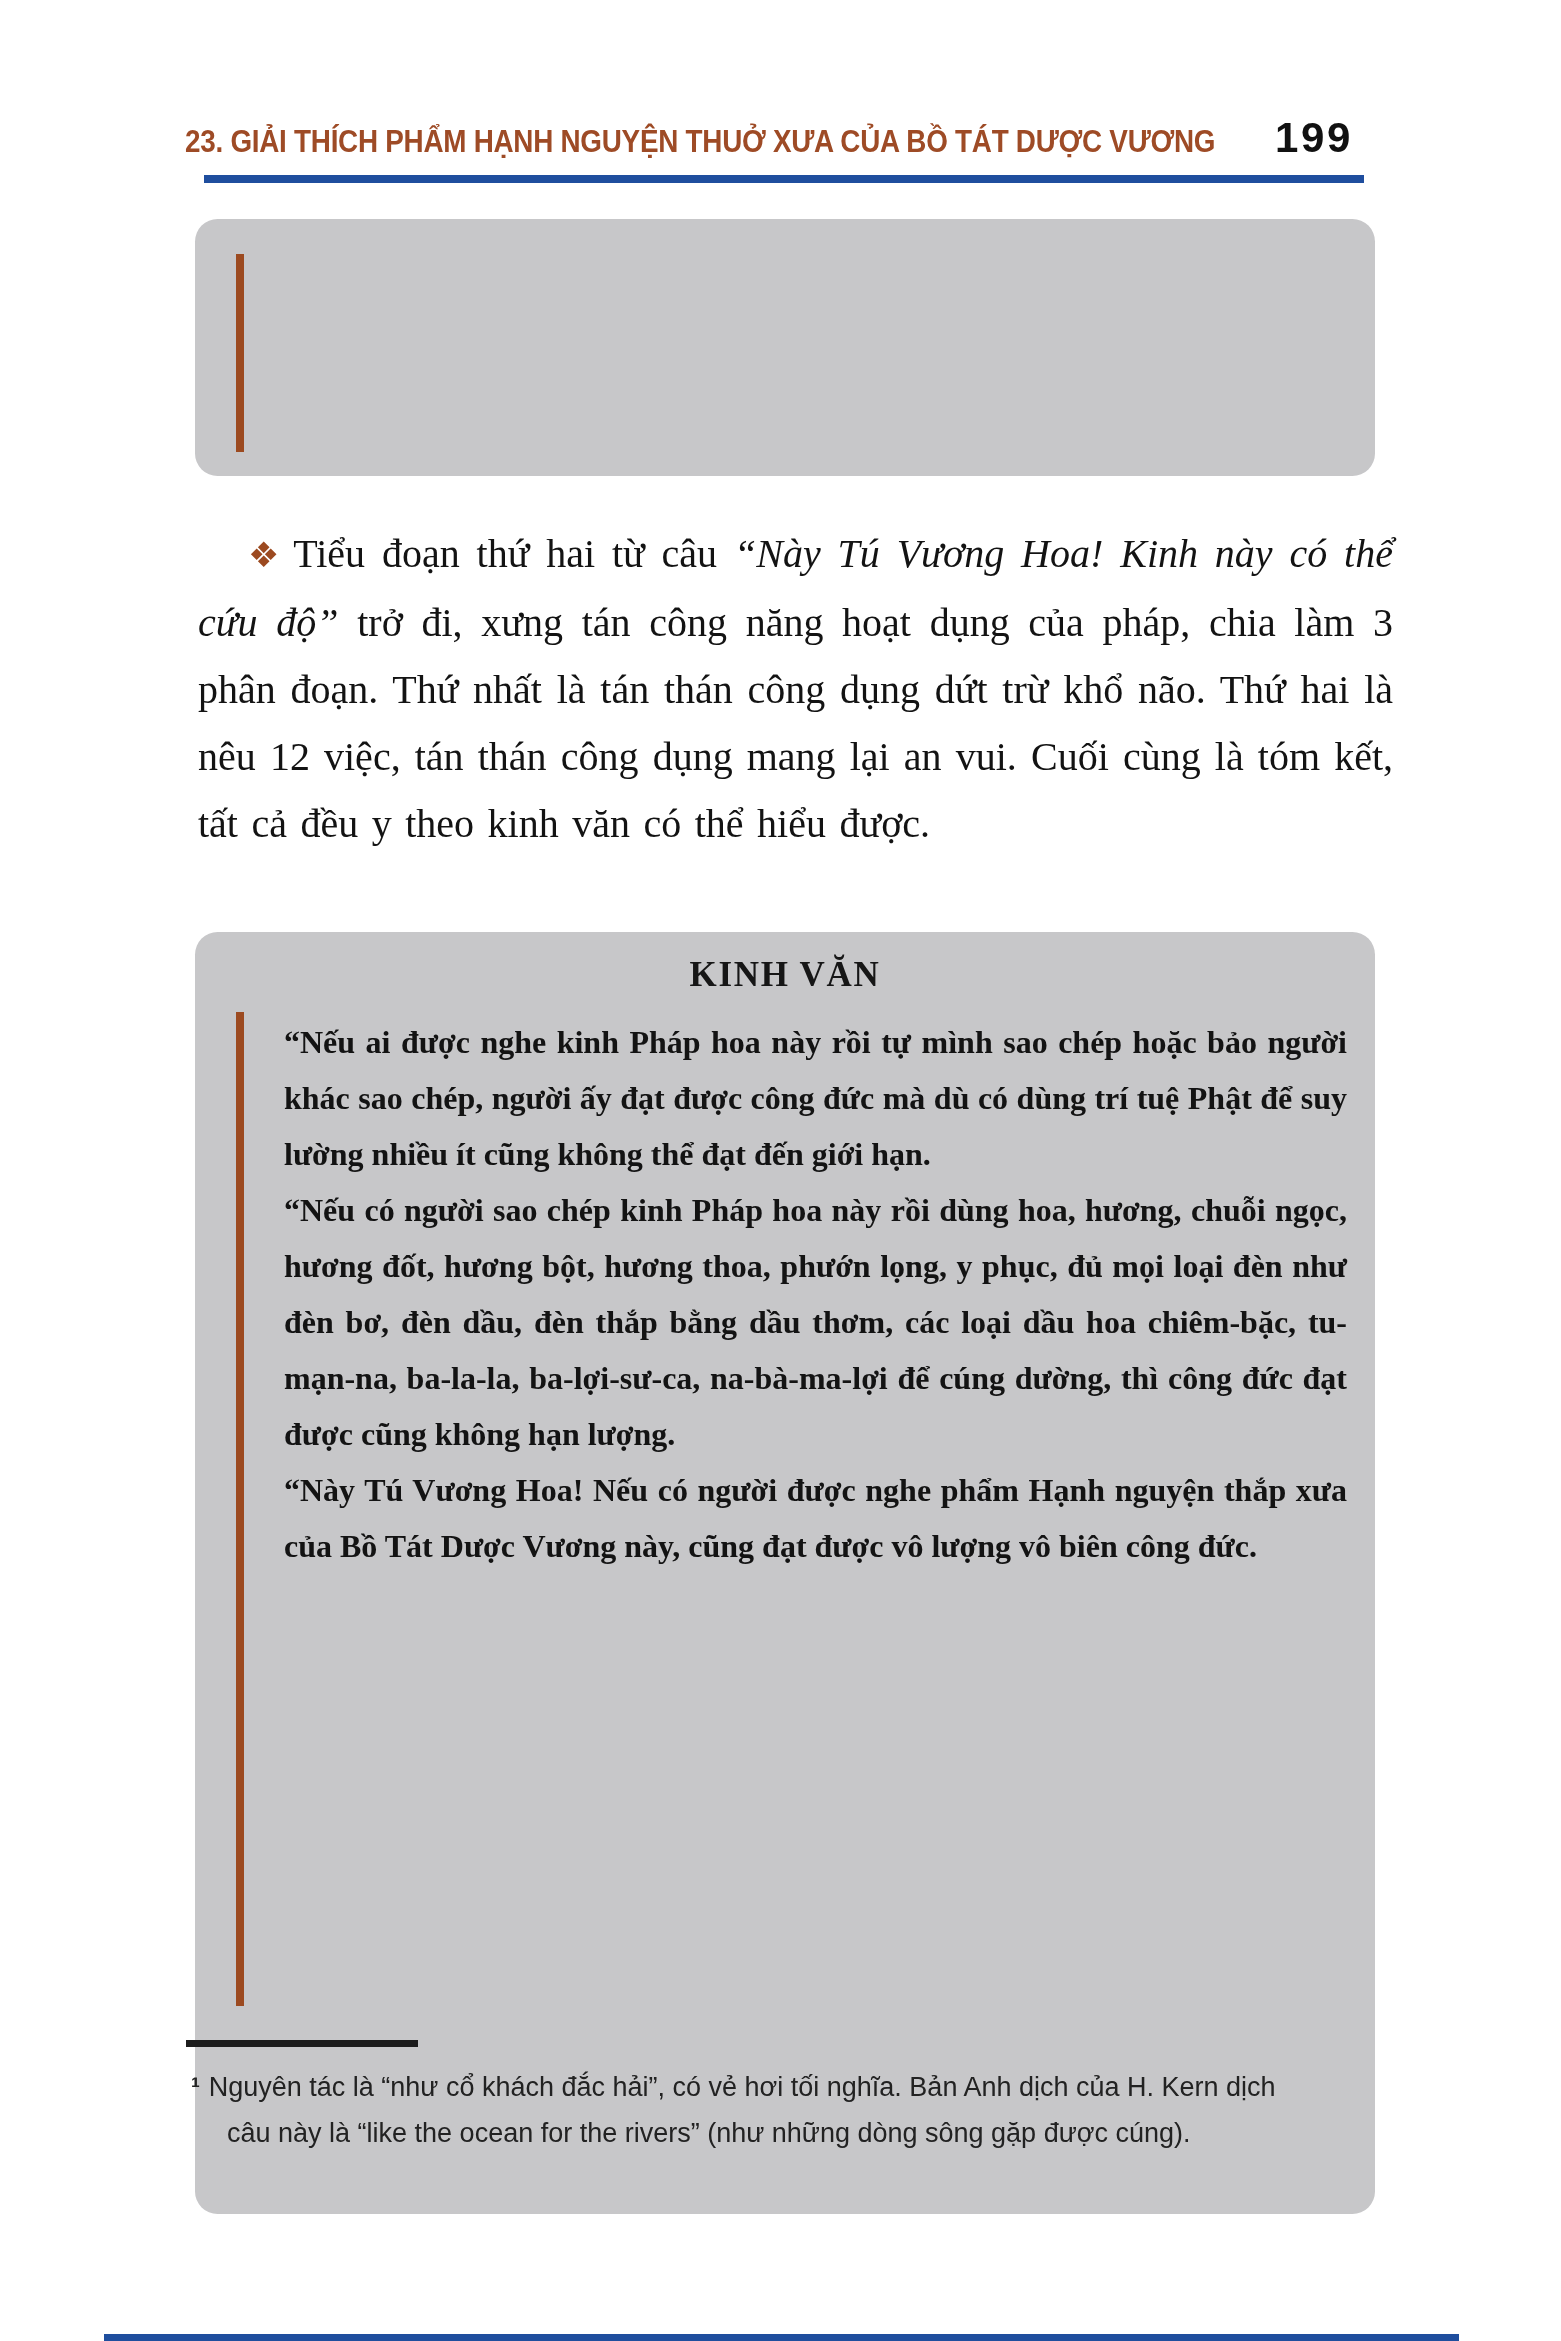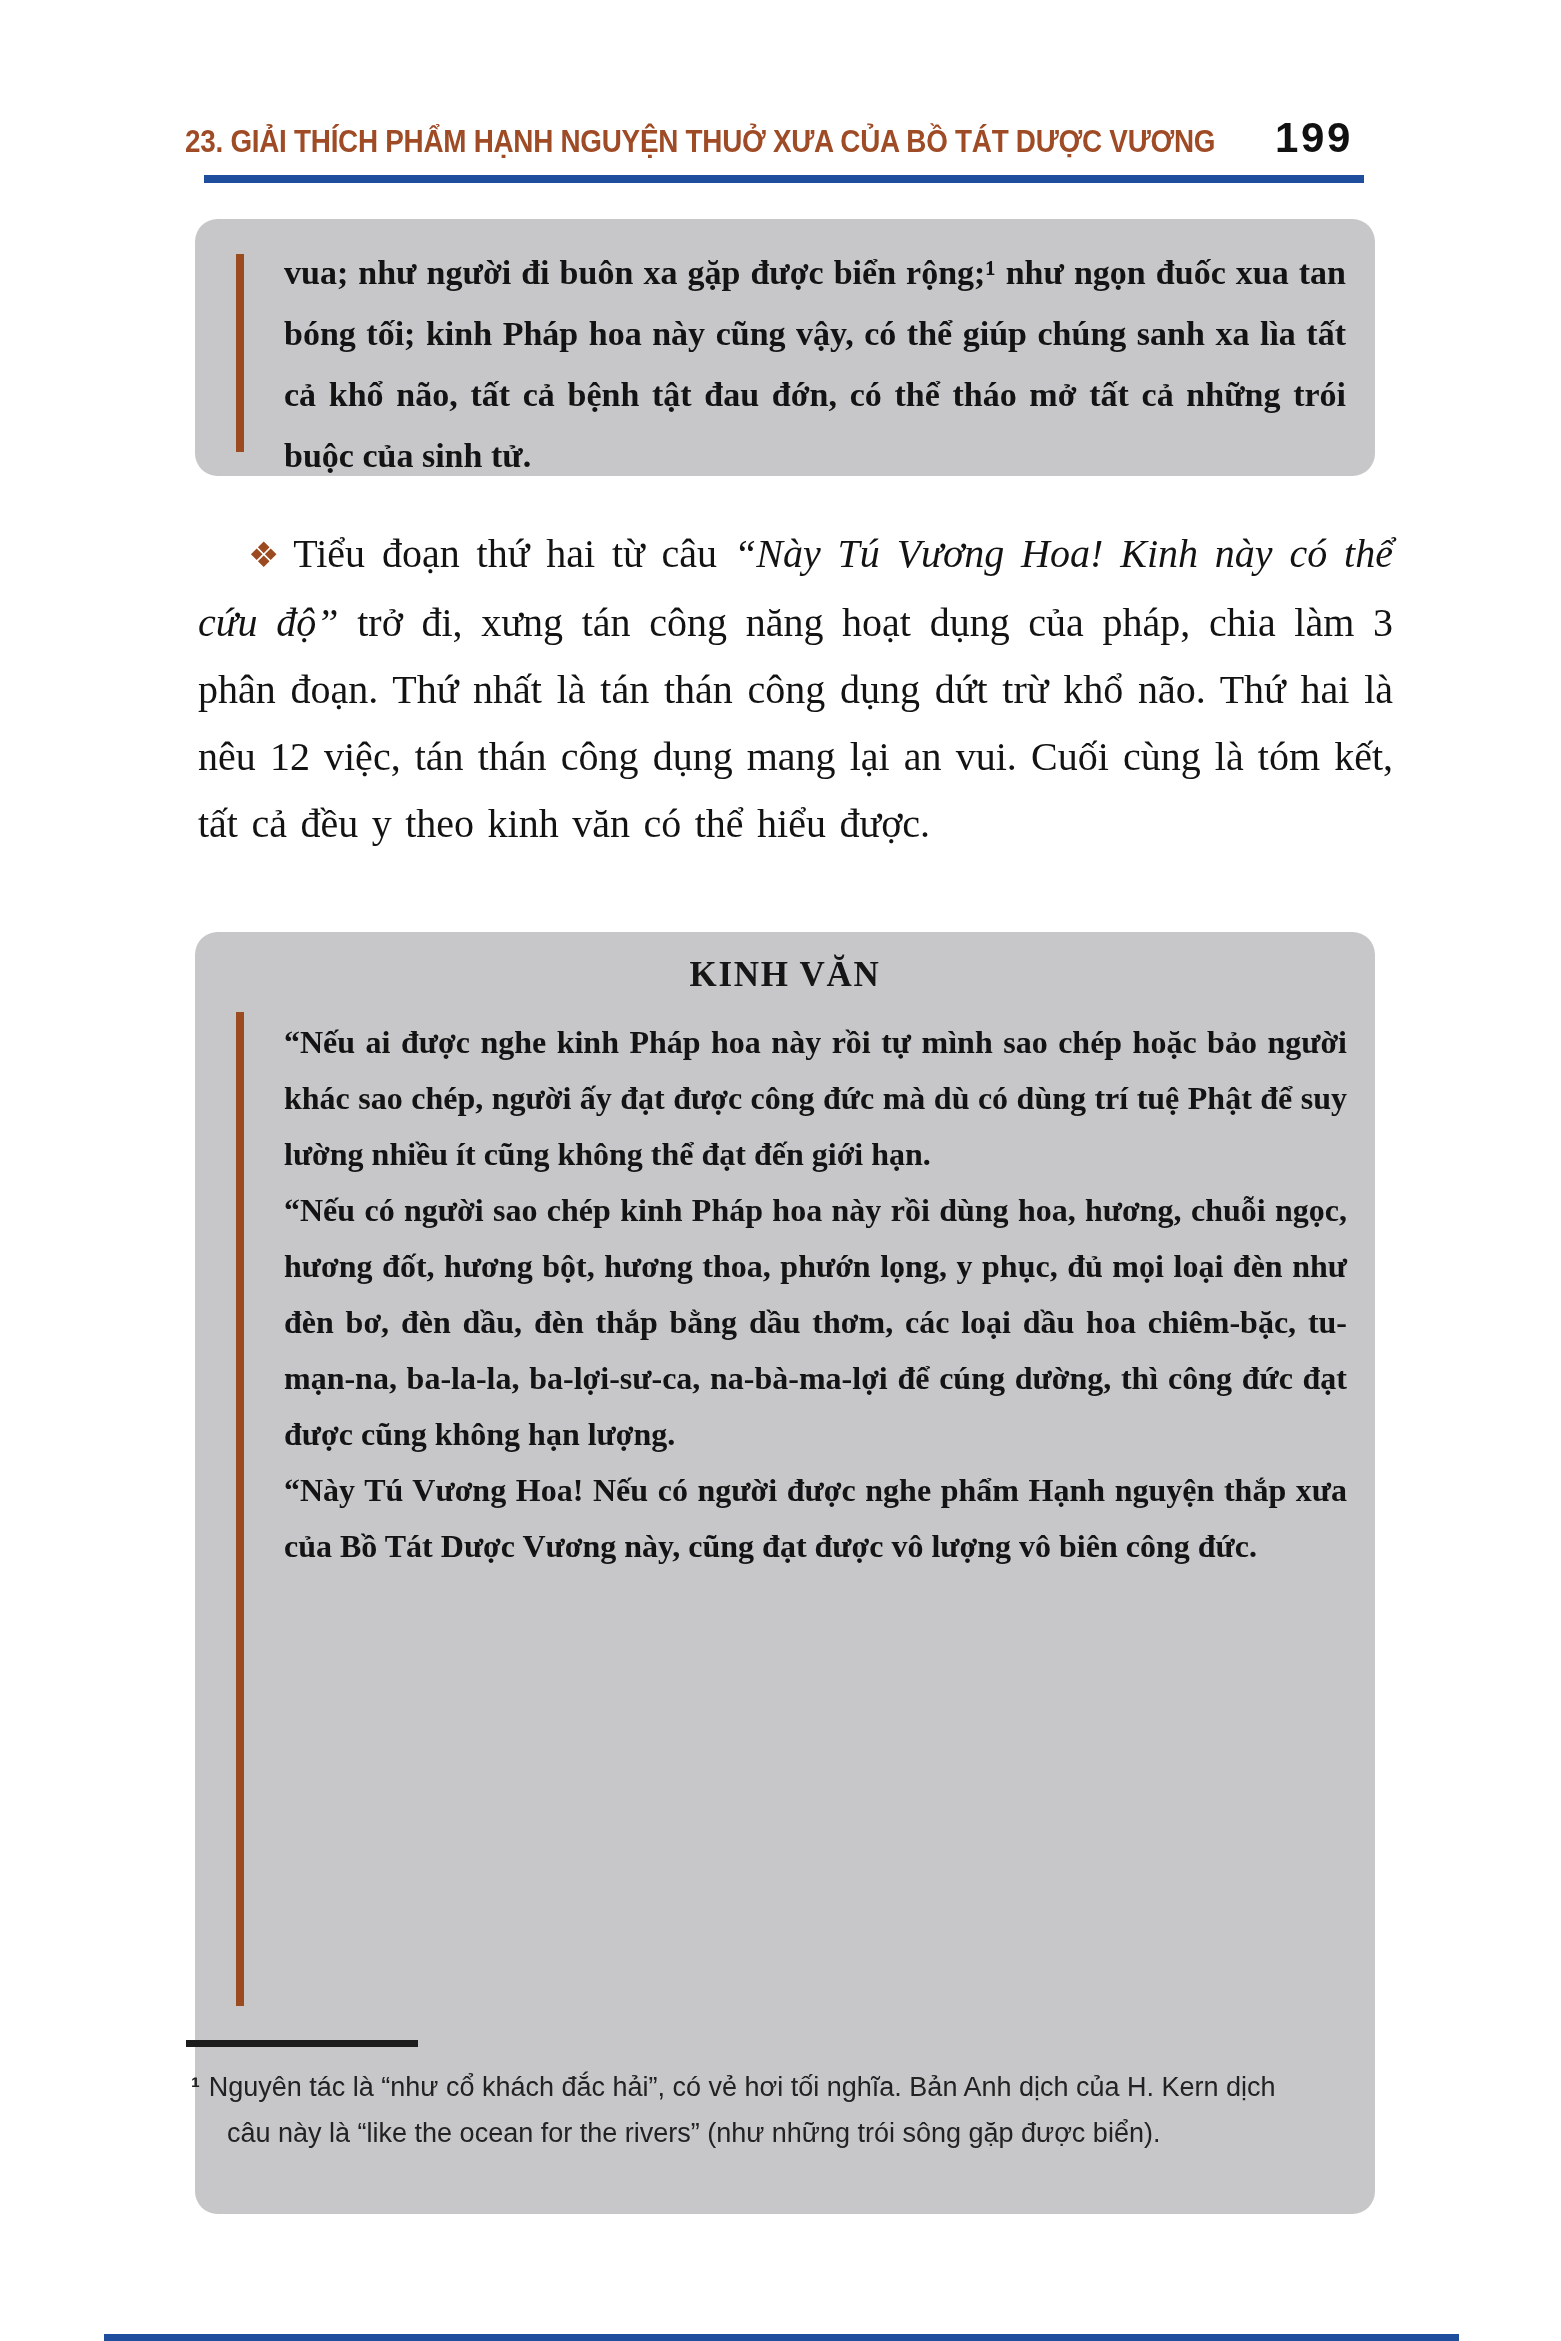--- a/index.html
+++ b/index.html
@@ -96,34 +96,33 @@
 <body>
 
 <div class="page">
 
   <div class="header-title">23. GIẢI THÍCH PHẨM HẠNH NGUYỆN THUỞ XƯA CỦA BỒ TÁT DƯỢC VƯƠNG</div>
   <div class="page-number">199</div>
   <div class="header-rule"></div>
 
   <section class="quote-box quote-box-1">
     <div class="accent-bar bar-1"></div>
-    <p class="box1-text">vua; như người đi buôn xa gặp được biển rộng;¹ như ngọn đuốc xua tan bóng tối; kinh Pháp hoa này cũng vậy, có thể giúp chúng sanh xa lìa tất cả khổ não, tất cả bệnh tật đau đớn, có thể tháo mở tất cả những trói buộc của sinh tử.</p>
   </section>
 
   <p class="commentary"><span class="bullet">❖</span><span>Tiểu đoạn thứ hai từ câu </span><span class="italic">“Này Tú Vương Hoa! Kinh này có thể cứu độ”</span><span> trở đi, xưng tán công năng hoạt dụng của pháp, chia làm 3 phân đoạn. Thứ nhất là tán thán công dụng dứt trừ khổ não. Thứ hai là nêu 12 việc, tán thán công dụng mang lại an vui. Cuối cùng là tóm kết, tất cả đều y theo kinh văn có thể hiểu được.</span></p>
 
   <section class="quote-box sutra-box">
     <h2 class="sutra-heading">KINH VĂN</h2>
     <div class="accent-bar bar-2"></div>
     <div class="sutra-text">
       <p>“Nếu ai được nghe kinh Pháp hoa này rồi tự mình sao chép hoặc bảo người khác sao chép, người ấy đạt được công đức mà dù có dùng trí tuệ Phật để suy lường nhiều ít cũng không thể đạt đến giới hạn.</p>
       <p>“Nếu có người sao chép kinh Pháp hoa này rồi dùng hoa, hương, chuỗi ngọc, hương đốt, hương bột, hương thoa, phướn lọng, y phục, đủ mọi loại đèn như đèn bơ, đèn dầu, đèn thắp bằng dầu thơm, các loại dầu hoa chiêm-bặc, tu-mạn-na, ba-la-la, ba-lợi-sư-ca, na-bà-ma-lợi để cúng dường, thì công đức đạt được cũng không hạn lượng.</p>
       <p>“Này Tú Vương Hoa! Nếu có người được nghe phẩm Hạnh nguyện thắp xưa của Bồ Tát Dược Vương này, cũng đạt được vô lượng vô biên công đức.</p>
     </div>
   </section>
 
   <div class="footnote-rule"></div>
-  <p class="footnote"><span class="fn-marker">¹</span><span>Nguyên tác là “như cổ khách đắc hải”, có vẻ hơi tối nghĩa. Bản Anh dịch của H. Kern dịch câu này là “like the ocean for the rivers” (như những trói sông gặp được biển).</span></p>
+  <p class="footnote"><span class="fn-marker">¹</span><span>Nguyên tác là “như cổ khách đắc hải”, có vẻ hơi tối nghĩa. Bản Anh dịch của H. Kern dịch câu này là “like the ocean for the rivers” (như những dòng sông gặp được cúng).</span></p>
 
   <div class="bottom-rule"></div>
 
 </div>
 
 
 </body></html>

